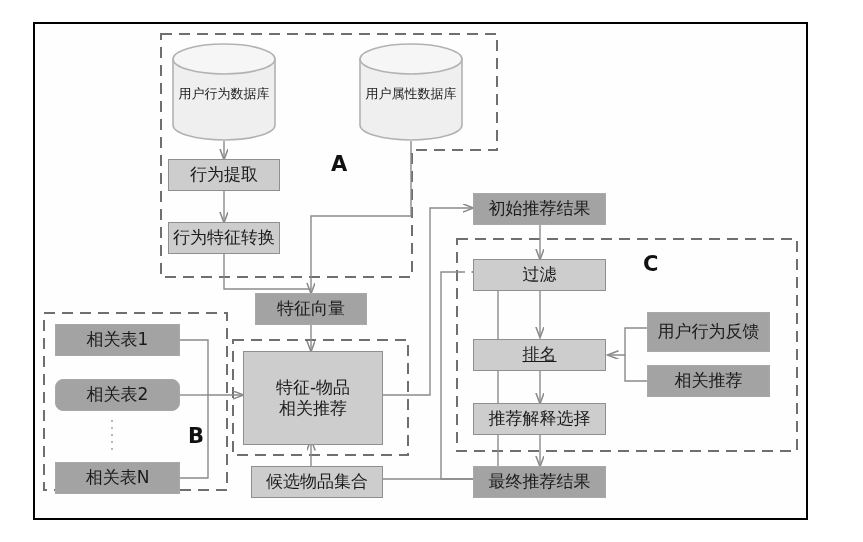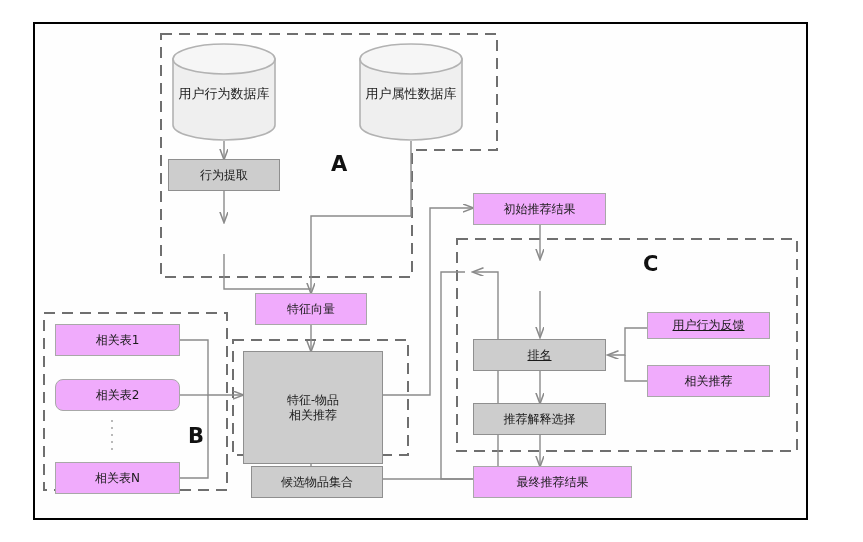--- a/index.html
+++ b/index.html
@@ -12,23 +12,23 @@
   .frame{position:absolute;left:33px;top:22px;width:775px;height:498px;
          border:2.5px solid #000;background:#fefefe;box-sizing:border-box;}
 
   
   svg.layer{position:absolute;left:0;top:0;width:863px;height:542px;
             pointer-events:none;overflow:visible;}
 
   
   .node{position:absolute;box-sizing:border-box;display:flex;
         align-items:center;justify-content:center;text-align:center;
-        font-size:12px;color:#1a1a1a;line-height:1.25;
+        font-size:17px;color:#1a1a1a;line-height:1.25;
         border:1px solid #a8a8a8;}
-  .node.light{background:#f0abfc;}
+  .node.light{background:#a3a3a3;}
   .node.dark{background:#cdcdcd;border-color:#8f8f8f;}
   .node.two-line{flex-direction:column;}
 
   
   .cyl{position:absolute;}
   .cyl .cyl-label{position:absolute;left:0;right:0;top:50%;
       transform:translateY(-40%);text-align:center;font-size:13px;color:#1a1a1a;}
 
   
   .glabel{position:absolute;font-weight:bold;font-size:21px;color:#111;
@@ -120,46 +120,48 @@
   <div class="cyl" style="left:358px;top:43px;width:106px;height:98px;">
     <svg width="106" height="98" viewBox="0 0 106 98">
       <path d="M2,16 L2,82 A51,15 0 0 0 104,82 L104,16 Z" fill="#efefef" stroke="#b2b2b2" stroke-width="1.6"></path>
       <ellipse cx="53" cy="16" rx="51" ry="15" fill="#f6f6f6" stroke="#b2b2b2" stroke-width="1.6"></ellipse>
     </svg>
     <div class="cyl-label">用户属性数据库</div>
   </div>
 
   <div class="node dark" style="left:168px;top:159px;width:112px;height:32px;">行为提取</div>
 
+  <div class="node dark" style="left:168px;top:222px;width:112px;height:32px;">行为特征转换</div>
 
   <div class="node light" style="left:255px;top:293px;width:112px;height:32px;">特征向量</div>
 
   <div class="node light" style="left:55px;top:324px;width:125px;height:32px;text-align:center;">相关表1</div>
 
   <div class="node light" style="left:55px;top:379px;width:125px;height:32px;border-radius:8px;">相关表2</div>
 
   <div class="node light" style="left:55px;top:462px;width:125px;height:32px;">相关表N</div>
 
-  <div class="node dark two-line" style="left:243px;top:351px;width:140px;height:113px;font-family:Liberation Serif, serif;">
+  <div class="node dark two-line" style="left:243px;top:351px;width:140px;height:94px;">
     <span>特征-物品</span>
     <span>相关推荐</span>
   </div>
 
   <div class="node dark" style="left:251px;top:466px;width:132px;height:32px;">候选物品集合</div>
 
   <div class="node light" style="left:473px;top:193px;width:133px;height:32px;">初始推荐结果</div>
 
+  <div class="node dark" style="left:473px;top:259px;width:133px;height:32px;">过滤</div>
 
   <div class="node dark" style="left:473px;top:339px;width:133px;height:32px;text-decoration:underline;">排名</div>
 
   <div class="node dark" style="left:473px;top:403px;width:133px;height:32px;">推荐解释选择</div>
 
-  <div class="node light" style="left:473px;top:466px;width:159px;height:32px;">最终推荐结果</div>
+  <div class="node light" style="left:473px;top:466px;width:133px;height:32px;">最终推荐结果</div>
 
-  <div class="node light" style="left:647px;top:312px;width:123px;height:27px;text-decoration:underline;">用户行为反馈</div>
+  <div class="node light" style="left:647px;top:312px;width:123px;height:40px;">用户行为反馈</div>
 
   <div class="node light" style="left:647px;top:365px;width:123px;height:32px;">相关推荐</div>
 
   <div class="glabel" style="left:331px;top:152px;">A</div>
   <div class="glabel" style="left:188px;top:424px;">B</div>
   <div class="glabel" style="left:643px;top:252px;">C</div>
 
 </div>
 
 </body></html>

